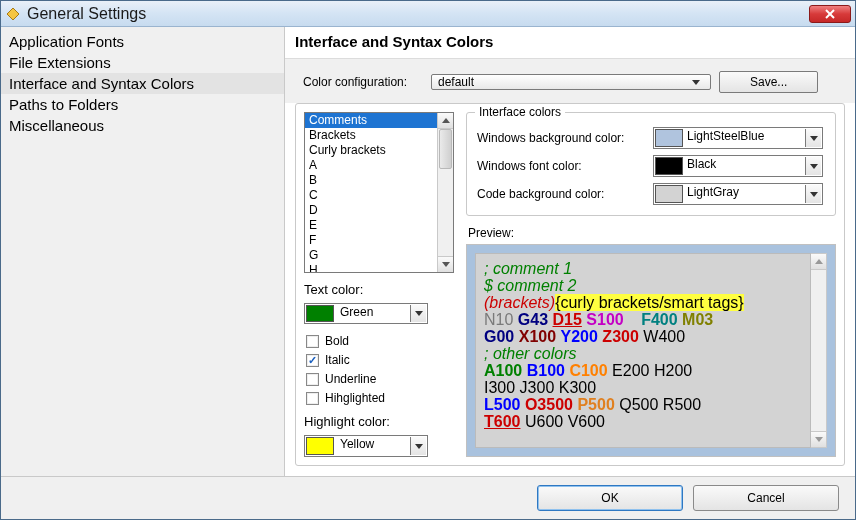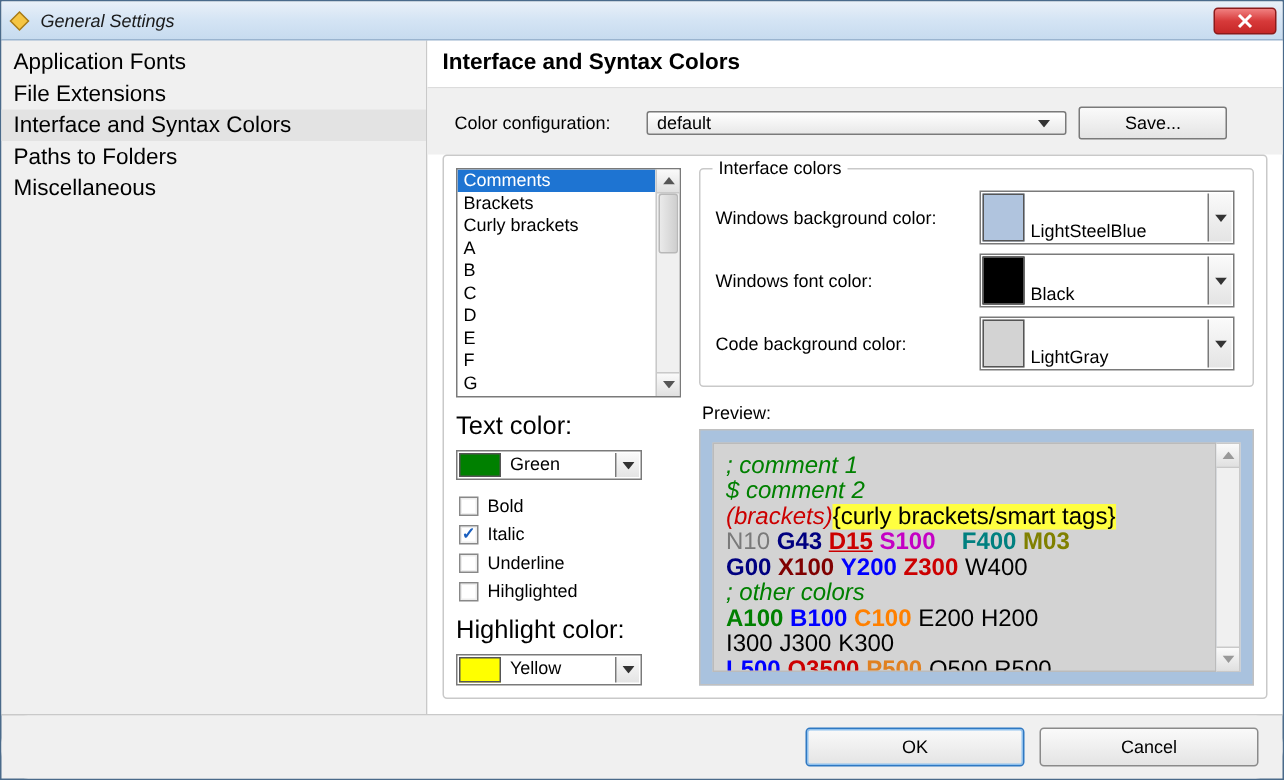--- a/index.html
+++ b/index.html
@@ -22,21 +22,21 @@
     border-bottom:1px solid #9ab4cf;
     display:flex; align-items:center;
     padding:0 4px;
     position:relative;
   }
   .titlebar .appicon {
     width:16px; height:16px; margin-right:6px;
     display:flex; align-items:center; justify-content:center;
   }
   .titlebar .appicon svg { display:block; }
-  .titlebar .title { color:#1a1a1a; font-size:12px;font-style:italic; }
+  .titlebar .title { color:#1a1a1a; font-size:16px; }
   .titlebar .spacer { flex:1; }
   .closebtn {
     width:42px; height:18px;
     border:1px solid #8b1a1a;
     border-radius:3px;
     background:linear-gradient(to bottom,#f08080 0%,#d73a3a 50%,#c62828 100%);
     display:flex; align-items:center; justify-content:center;
     color:#fff; font-weight:bold;
   }
   .closebtn svg { display:block; }
@@ -139,21 +139,21 @@
     background:#f0f0f0;
     display:flex; flex-direction:column;
   }
   .sb-btn { height:16px; display:flex;align-items:center;justify-content:center;
     background:linear-gradient(to bottom,#fafafa,#e0e0e0); border-bottom:1px solid #c9c9c9;}
   .sb-btn.bot{border-top:1px solid #c9c9c9;border-bottom:none;}
   .sb-track{flex:1; position:relative;}
   .sb-thumb{position:absolute; left:1px;right:1px; top:0; height:40px;
     background:linear-gradient(to right,#eaeaea,#cfcfcf);
     border:1px solid #b8b8b8; border-radius:2px;}
-  .field-label{font-size:17px; color:#000; margin-top:3px;}
+  .field-label{font-size:13px; color:#000; margin-top:3px;}
   .combo-color {
     width:124px;
     display:flex; 
     border:1px solid #7a7a7a;
     height:22px;
     background:#fff;
     padding:1px;
   }
   .combo-color .sw {
     width:28px; height:100%; border:1px solid #555;
@@ -189,23 +189,23 @@
   .group-title{
     position:absolute; top:-8px; left:8px; background:#fff; padding:0 4px;
     font-size:12px; color:#000;
   }
   .iface-row {
     display:flex; align-items:center; margin-top:6px;
     gap:6px;
   }
   .iface-row .lbl { width:170px; }
   .pick {
-    width:170px; height:36px;
+    width:170px; height:22px;
     border:1px solid #7a7a7a;
-    display:flex; align-items:flex-end; background:#fff;
+    display:flex; align-items:flex-start; background:#fff;
     padding:1px;
   }
   .pick .sw {
     width:28px; height:100%; border:1px solid #555; margin-right:4px;
   }
   .pick .txt { flex:1; }
   .pick .chev {
     width:16px; height:100%;
     border-left:1px solid #7a7a7a;
     background:linear-gradient(to bottom,#fafafa,#e4e4e4);
@@ -232,21 +232,21 @@
   }
   .preview-scroll{
     width:16px; background:#f0f0f0; border:1px solid #c9c9c9; border-left:none;
     display:flex; flex-direction:column;
   }
   
   .footer {
     height:42px;
     background:#f0f0f0;
     display:flex; align-items:center; justify-content:flex-end;
-    gap:10px; padding:0 16px;border-radius:18px;
+    gap:10px; padding:0 16px;
   }
   .footer .fbtn{
     width:146px; height:26px;
     border:1px solid #8a8a8a;
     border-radius:3px;
     background:linear-gradient(to bottom,#fafafa,#e4e4e4);
     display:flex;align-items:center;justify-content:center;
   }
   .footer .fbtn.primary{
     border:1px solid #2f78c2;

